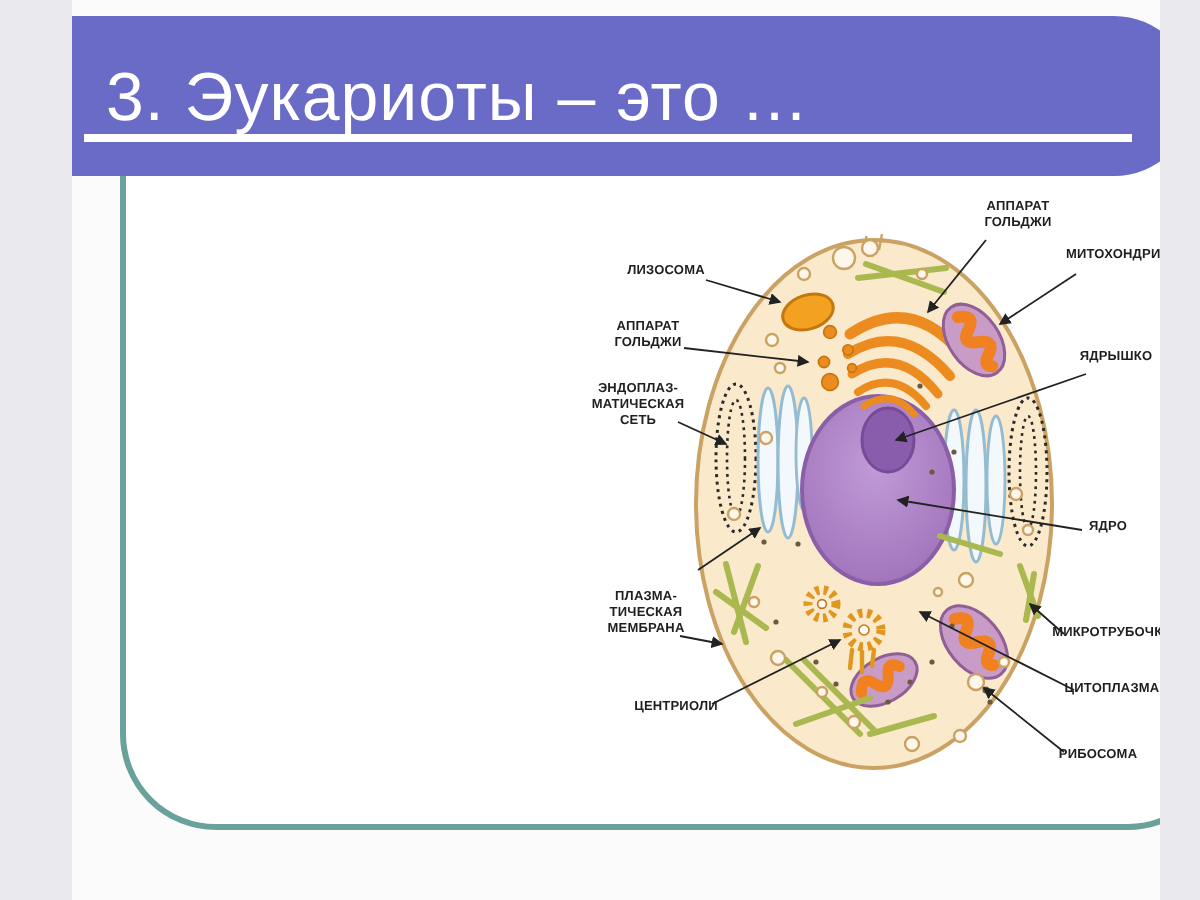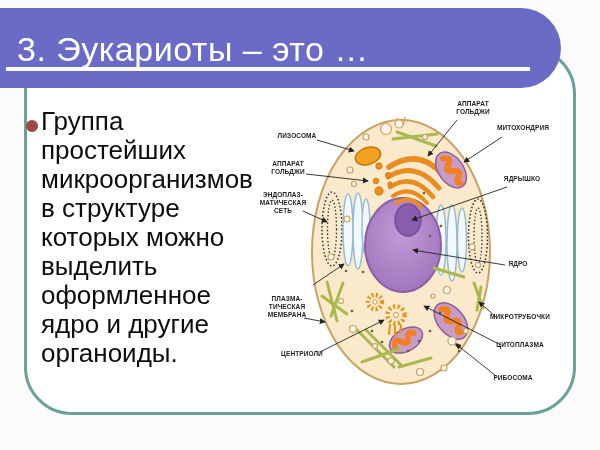--- a/index.html
+++ b/index.html
@@ -1,18 +1,18 @@
 <!DOCTYPE html>
 <html style="--header: #696bc7; --header-text: #ffffff; --frame: #69a19b; --bullet: #9e4a42; --body-text-color: #0d0d0d; --cell-fill: #fbe9cc; --cell-outline: #c9a264; --nucleus: #ab80c4; --nucleolus: #8a5cac; --golgi: #ec8c20; --mito-outer: #c99bc7; --mito-outline: #8f5f96; --mito-inner: #f08020; --er-blue: #93bbd1; --rod-green: #a9b94f; --label-text: #1f1f1f; --arrow: #222222;"><head>
 <meta charset="utf-8">
 <style>
   html,body{margin:0;padding:0;background:#e9e9ee;}
   .slide{
-    position:relative;width:600px;height:450px;overflow:hidden;
-    background:#fcfbfc;font-family:"Liberation Sans",sans-serif;
+    position:relative;width:544px;height:450px;overflow:hidden;
+    background:#fcfbfc;font-family:"Liberation Sans",sans-serif;margin-left:36px;
   }
   
   .frame{
     position:absolute;left:24px;top:46px;width:546px;height:363px;
     background:#ffffff;border:3px solid var(--frame,#69a19b);
     border-radius:42px 48px 48px 48px;
   }
   
   .header{
     position:absolute;left:0;top:8px;width:561px;height:80px;
@@ -224,26 +224,14 @@
 ТИЧЕСКАЯ
 МЕМБРАНА</div>
       <div class="dlabel" style="left: 302px; top: 350px;">ЦЕНТРИОЛИ</div>
     </div>
 
   <div class="header">
     <div class="title">3. Эукариоты – это …</div>
   </div>
   <div class="title-rule"></div>
 
-  <div class="bullet-row">
-    <span class="bullet-dot"></span>
-    <div class="bullet-text">Группа
-простейших
-микроорганизмов
-в структуре
-которых можно
-выделить
-оформленное
-ядро и другие
-органоиды.</div>
-  </div>
 
 </div>
 
 </body></html>

